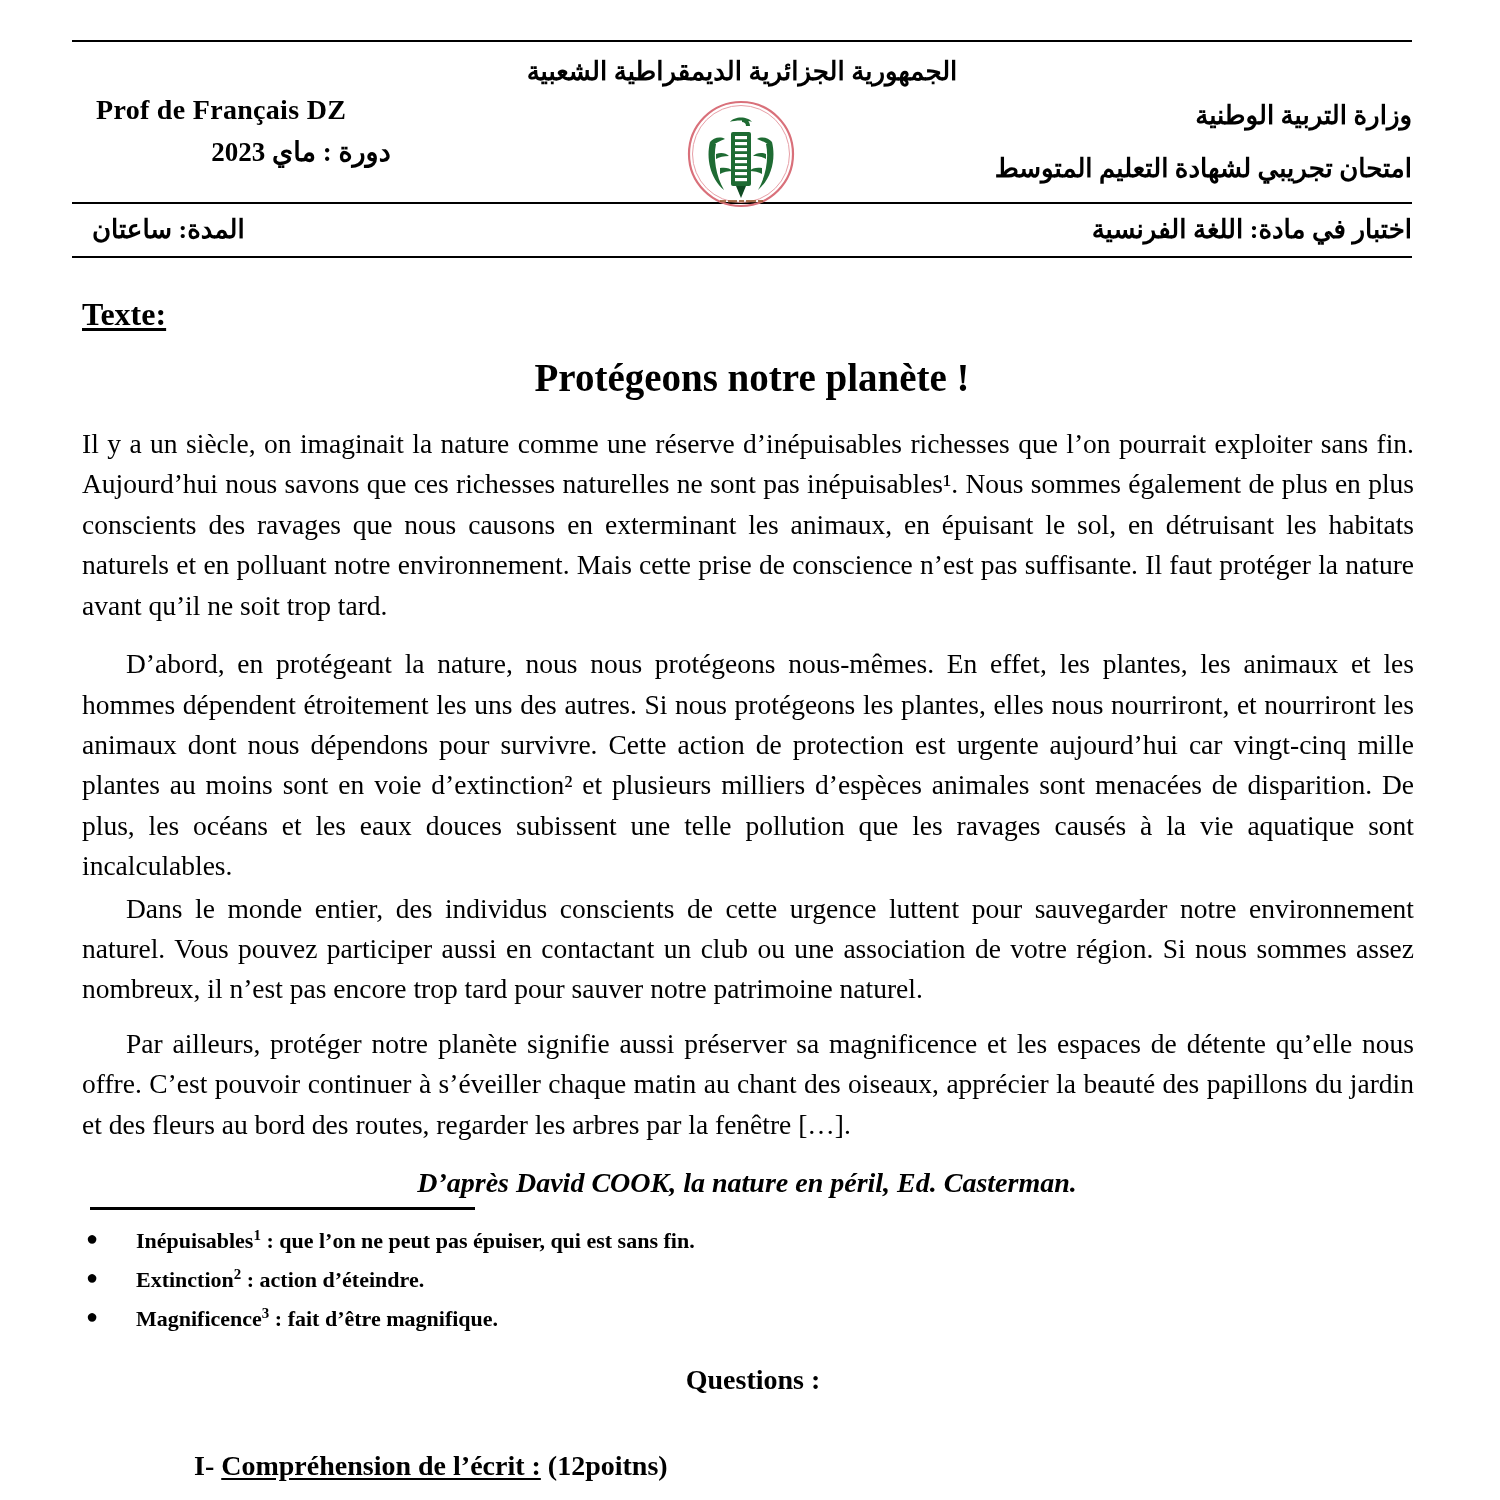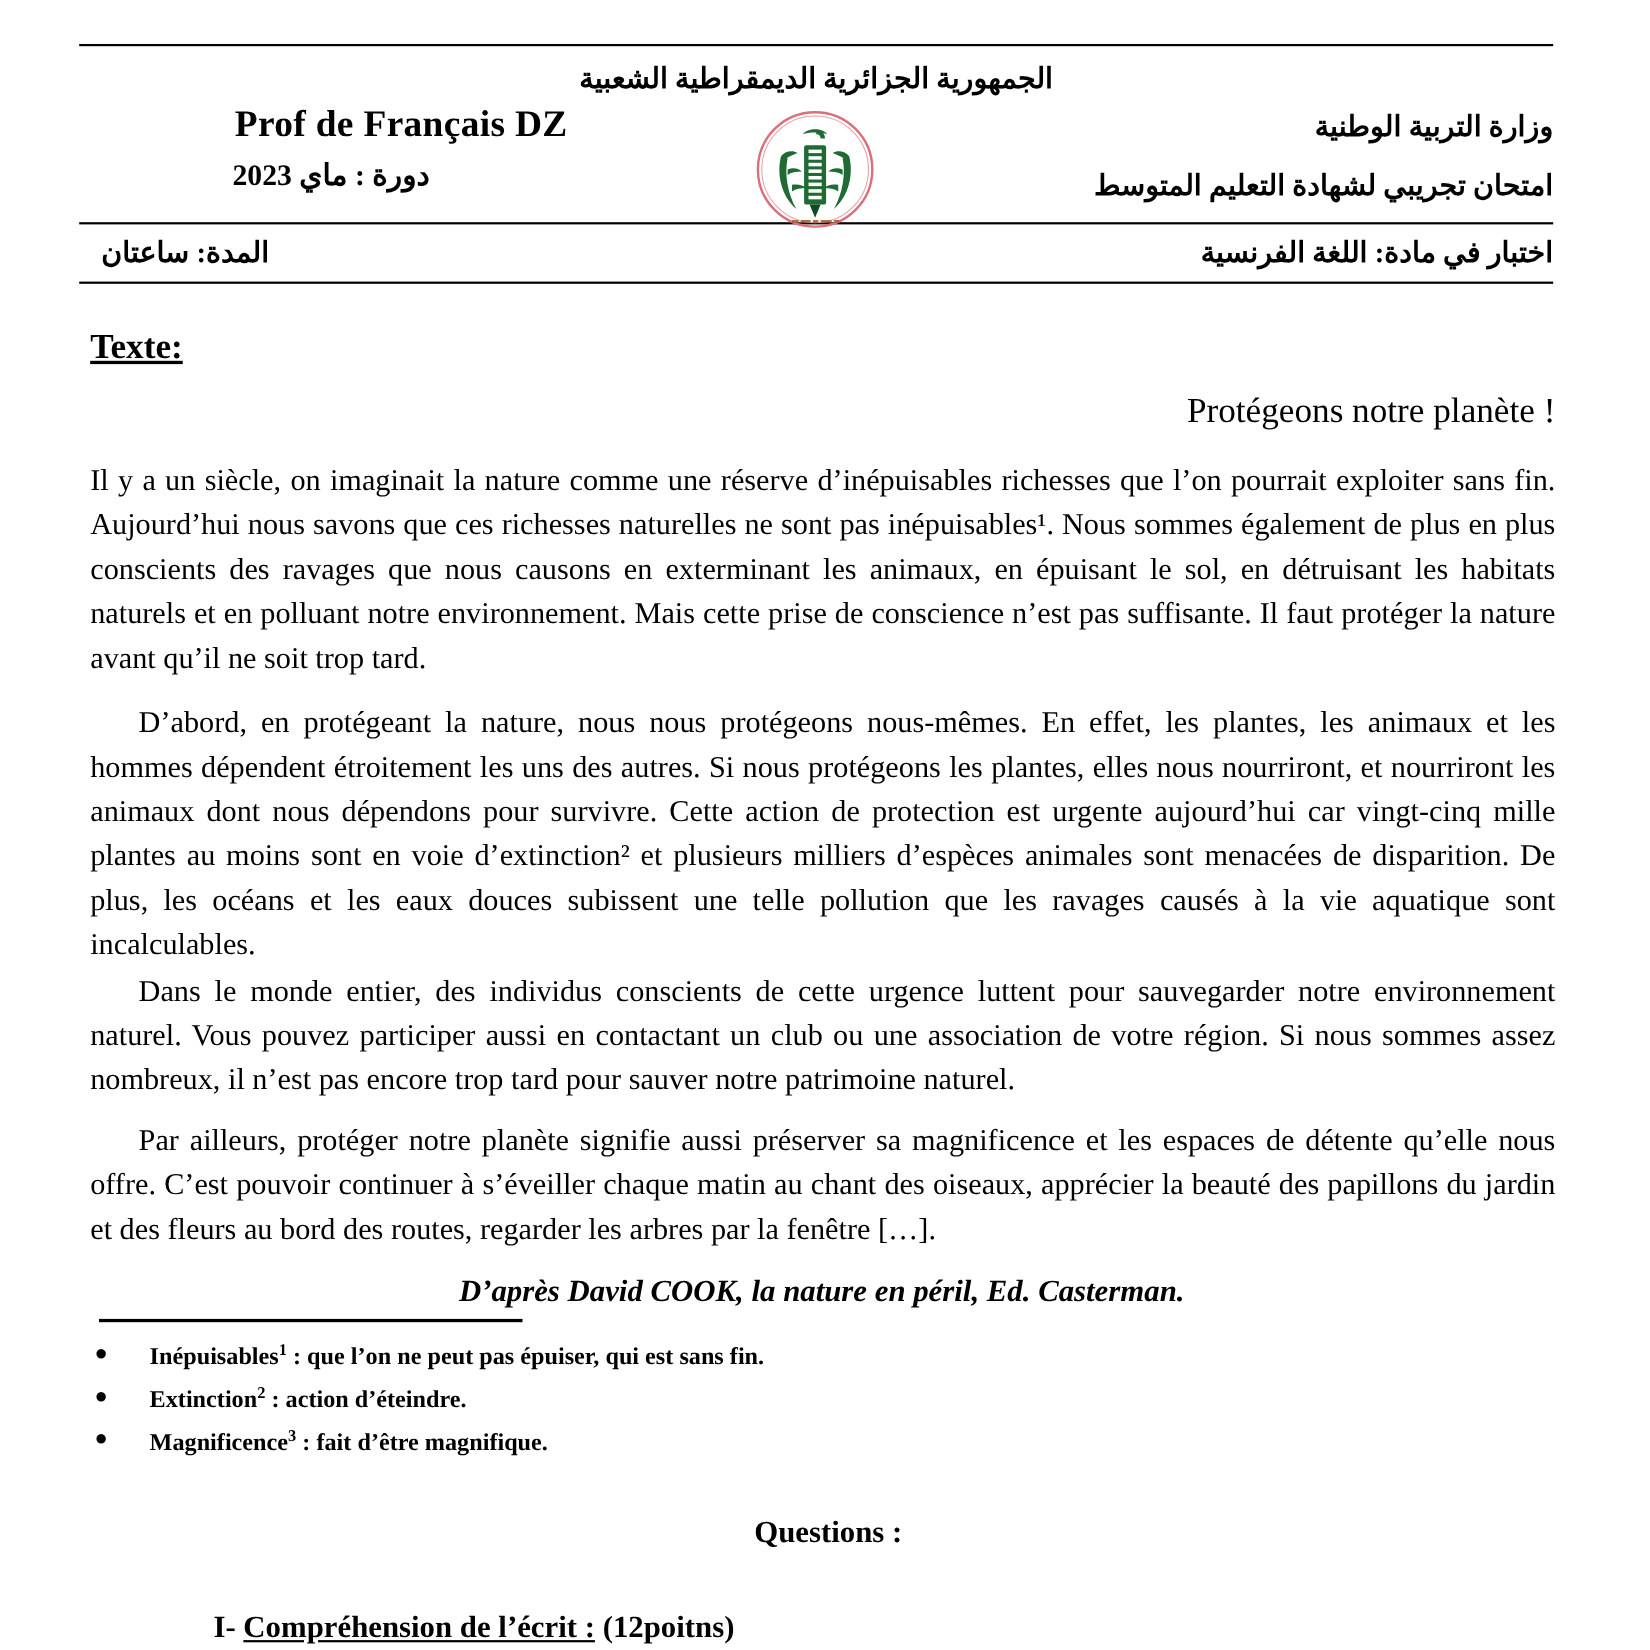--- a/index.html
+++ b/index.html
@@ -62,25 +62,24 @@
   }
   .hdr-left {
     position: absolute;
     left: 24px;
     top: 0;
     width: 420px;
   }
   .brand {
     font-family: "Liberation Serif", "DejaVu Serif", serif;
     font-weight: bold;
-    font-size: 34px;
+    font-size: 28px;
     line-height: 1.15;
     white-space: nowrap;
     letter-spacing: 0.3px;
-    text-align: right;
   }
   .session {
     margin-top: 10px;
     direction: rtl;
     text-align: center;
     font-weight: bold;
     font-size: 27px;
     white-space: nowrap;
     padding-right: 10px;
   }
@@ -148,23 +147,23 @@
     width: 1332px;
   }
   .label-texte {
     font-weight: bold;
     font-size: 32px;
     text-decoration: underline;
     text-underline-offset: 3px;
     margin-bottom: 22px;
   }
   .doc-title {
-    text-align: right;
-    font-weight: normal;
-    font-size: 32px;
+    text-align: center;
+    font-weight: bold;
+    font-size: 39px;
     margin: 0 0 24px 0;
     padding-left: 8px;
   }
   .para {
     font-size: 27.5px;
     line-height: 1.47;
     text-align: justify;
     margin: 0 0 14px 0;
     text-indent: 0;
   }
@@ -210,21 +209,21 @@
   .footnotes li sup {
     font-size: 0.68em;
     vertical-align: super;
     line-height: 0;
   }
 
   .questions-head {
     text-align: center;
     font-weight: bold;
     font-size: 28px;
-    margin-top: 56px;
+    margin-top: 34px;
     padding-left: 10px;
   }
   .section-i {
     font-weight: bold;
     font-size: 28px;
     margin-top: 54px;
     padding-left: 112px;
   }
   .section-i .u {
     text-decoration: underline;

